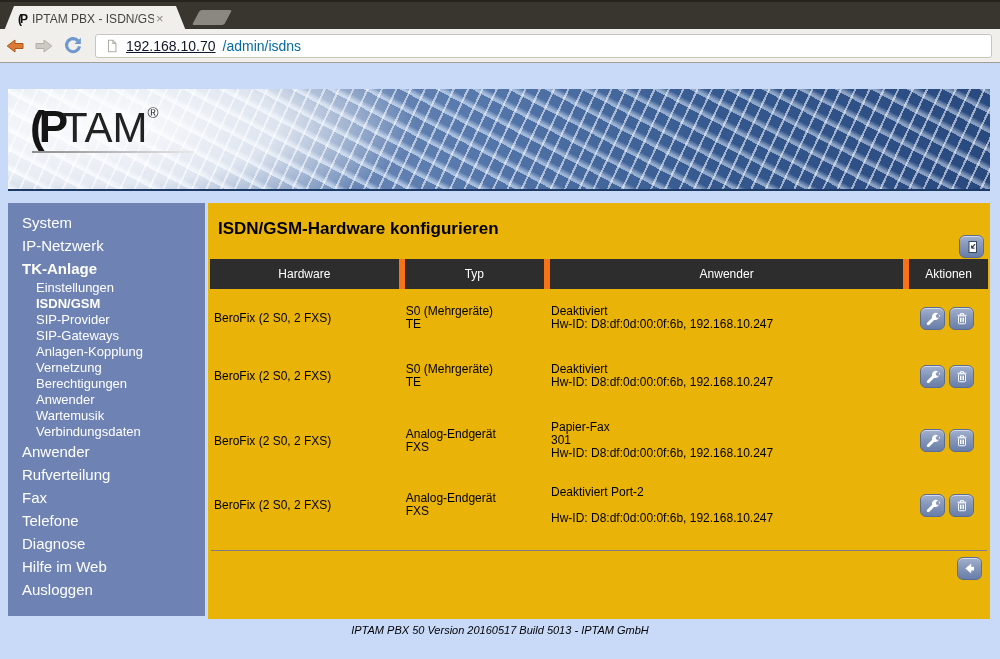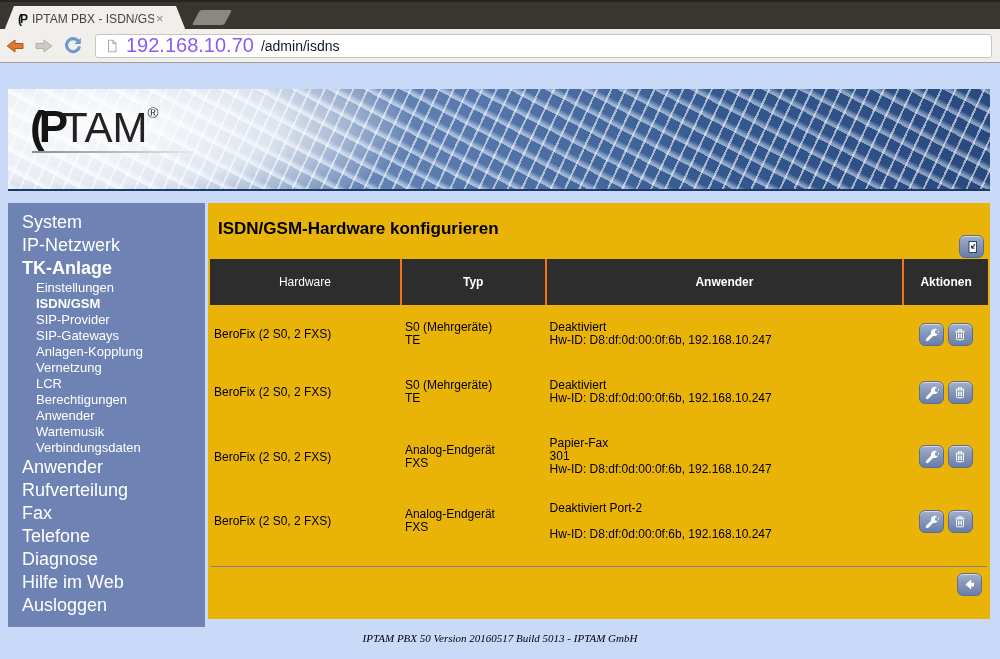--- a/index.html
+++ b/index.html
@@ -42,22 +42,22 @@
   .toolbar {
     height: 34px; background: #f1efec; border-bottom: 1px solid #a39f97;
     display: flex; align-items: center; padding: 0 8px 0 4px; gap: 7px;
   }
   .navbtn { width: 22px; height: 22px; display: flex; align-items: center; justify-content: center; }
   .urlbar {
     flex: 1; height: 24px; background: #fff; border: 1px solid #c8c5be;
     border-radius: 3px; display: flex; align-items: center; gap: 7px;
     padding: 0 9px; margin-left: 4px;
   }
-  .url-host { font-size: 20px; color: #8b5cf6; }
-  .url-path { font-size: 14px; color: #0f172a; }
+  .url-host { font-size: 14px; color: #0f172a; text-decoration: underline; }
+  .url-path { font-size: 14px; color: #0369a1; }
 
   
   .page { height: 595px; background: #c8daf8; }
 
   .banner {
     margin: 26px 10px 12px 8px; height: 102px; position: relative;
     border-bottom: 2px solid #1d3a66;
     background:
       radial-gradient(ellipse 430px 150px at 10% 35%, rgba(255,255,255,0.96) 0%, rgba(255,255,255,0.75) 40%, rgba(255,255,255,0) 72%),
       repeating-linear-gradient(115deg, rgba(255,255,255,0.55) 0 2px, rgba(255,255,255,0) 2px 13px),
@@ -74,58 +74,58 @@
     position: absolute; left: 24px; top: 62px; width: 162px; height: 2px;
     background: linear-gradient(to right, #8d8d8d, #e8e8e8);
   }
 
   .content-row { display: flex; align-items: flex-start; margin: 8px 10px 0 8px; gap: 3px; }
 
   .sidebar {
     width: 197px; min-height: 413px; background: #6e83b3; color: #fff;
     padding: 8px 0 10px 0; flex: 0 0 auto;
   }
-  .nav-l1 { font-size: 18px; padding: 2px 0 2px 14px; line-height: 19px; cursor: pointer; }
+  .nav-l1 { font-size: 15px; padding: 2px 0 2px 14px; line-height: 19px; cursor: pointer; }
   .nav-l2 { font-size: 13px; padding: 1px 0 1px 28px; line-height: 14px; cursor: pointer; }
   .nav-bold { font-weight: bold; }
 
   .content { flex: 1; background: #eab308; min-height: 416px; position: relative; padding-bottom: 10px; }
   .content h1 { font-size: 17px; margin: 16px 0 20px 10px; color: #000; }
   .help-btn { position: absolute; right: 4px; top: 32px; }
 
   table.hw {
     border-collapse: collapse; width: calc(100% - 4px); margin: 0 2px;
     font-size: 12px; color: #000;
   }
   table.hw th {
     background: #2d2d2d; color: #fff; font-weight: normal; font-size: 12px;
-    height: 23px; text-align: center; padding: 16px;
-  }
-  table.hw th + th { border-left: 2px solid #f97316; font-weight: bold; }
+    height: 23px; text-align: center; padding: 8px;
+  }
+  table.hw th + th { border-left: 6px solid #f97316; }
   table.hw td { vertical-align: middle; padding: 16px 4px; }
   td.c-hardware { width: 190px; padding-left: 7px; }
   td.c-typ { width: 144px; }
   td.c-param { width: 356px; }
   td.c-akt { width: 81px; text-align: center; white-space: nowrap; }
   .cell-line { display: block; line-height: 13px; min-height: 13px; }
   tr.row-tall td.c-param { padding-top: 6px; padding-bottom: 6px; }
 
   .icon-btn {
     display: inline-flex; align-items: center; justify-content: center;
     width: 25px; height: 23px; border-radius: 6px; margin: 0 2px;
     background: linear-gradient(#a2b0cc, #8697ba 45%, #687ea9);
     border: 1px solid #5c6d94;
     box-shadow: inset 0 1px 0 rgba(255,255,255,0.55);
     cursor: pointer; padding: 0;
   }
   .rule { border: none; border-top: 1px solid #7e7e7e; margin: 16px 3px 6px 3px; }
   .back-row { display: flex; justify-content: flex-end; padding-right: 6px; }
 
   .footer { margin-top: 0; height: 21px; display: flex; align-items: center; justify-content: center; }
-  .footer span { font-size: 11px; font-style: italic; color: #000; font-family: Liberation Serif, serif; }
+  .footer span { font-size: 11px; font-style: italic; color: #000; }
 </style>
 </head>
 <body>
 
 <div class="titlebar">
   <div class="tab">
     <span class="tab-favicon">(P</span>
     <span class="tab-title">IPTAM PBX - ISDN/GS</span>
     <span class="tab-close">×</span>
   </div>
@@ -173,21 +173,20 @@
     <nav class="sidebar">
       <div class="nav-l1">System</div>
       <div class="nav-l1">IP-Netzwerk</div>
       <div class="nav-l1 nav-bold">TK-Anlage</div>
       <div class="nav-l2">Einstellungen</div>
       <div class="nav-l2 nav-bold">ISDN/GSM</div>
       <div class="nav-l2">SIP-Provider</div>
       <div class="nav-l2">SIP-Gateways</div>
       <div class="nav-l2">Anlagen-Kopplung</div>
       <div class="nav-l2">Vernetzung</div>
-      <div class="nav-l2">LCR</div>
       <div class="nav-l2">Berechtigungen</div>
       <div class="nav-l2">Anwender</div>
       <div class="nav-l2">Wartemusik</div>
       <div class="nav-l2">Verbindungsdaten</div>
       <div class="nav-l1">Anwender</div>
       <div class="nav-l1">Rufverteilung</div>
       <div class="nav-l1">Fax</div>
       <div class="nav-l1">Telefone</div>
       <div class="nav-l1">Diagnose</div>
       <div class="nav-l1">Hilfe im Web</div>

